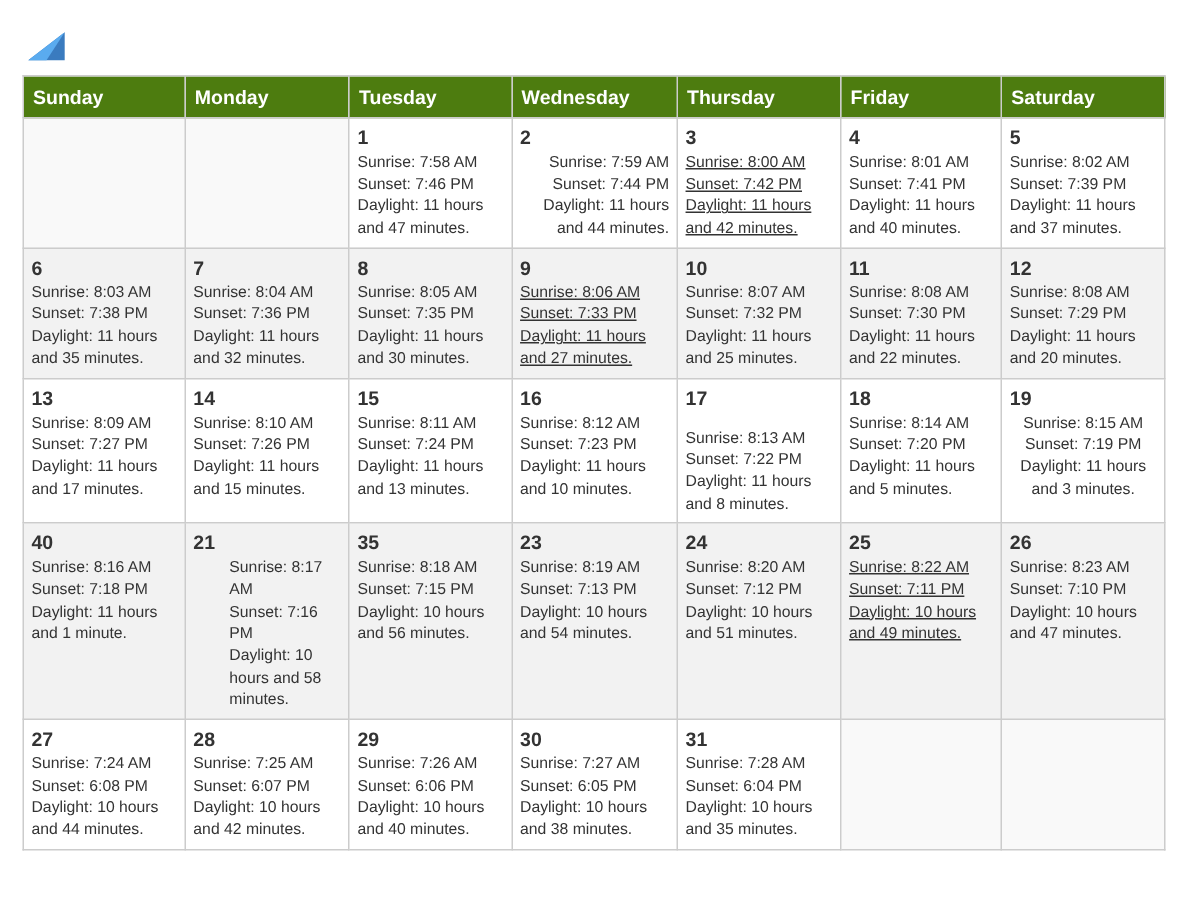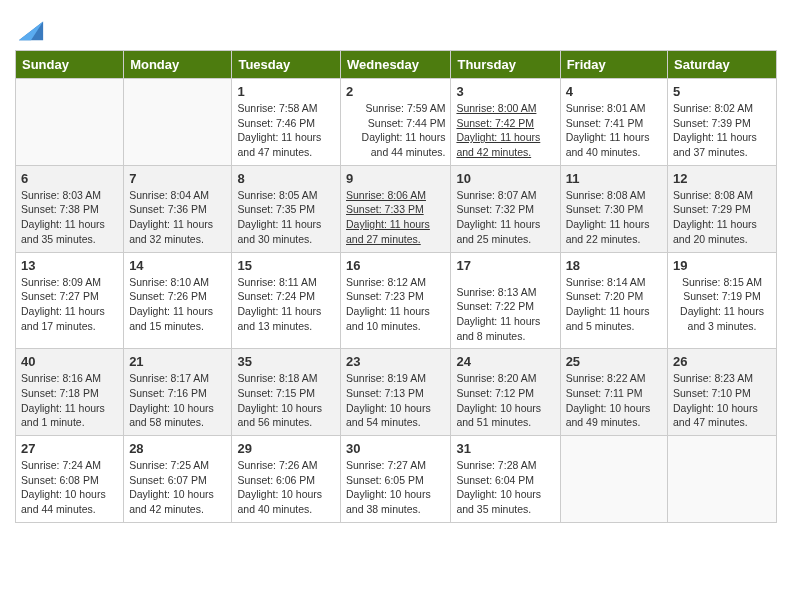--- a/index.html
+++ b/index.html
@@ -269,21 +269,21 @@
         </tr>
         <tr class="row-even">
           <td>
             <span class="day-number">40</span>
             <div class="day-info" style="white-space: pre-line;">Sunrise: 8:16 AM
 Sunset: 7:18 PM
 Daylight: 11 hours and 1 minute.</div>
           </td>
           <td>
             <span class="day-number">21</span>
-            <div class="day-info" style="white-space: pre-line;">Sunrise: 8:17 AM
+            <div class="day-info" style="white-space: pre-line; margin-left: 24px;">Sunrise: 8:17 AM
 Sunset: 7:16 PM
 Daylight: 10 hours and 58 minutes.</div>
           </td>
           <td>
             <span class="day-number">35</span>
             <div class="day-info" style="white-space: pre-line;">Sunrise: 8:18 AM
 Sunset: 7:15 PM
 Daylight: 10 hours and 56 minutes.</div>
           </td>
           <td>
@@ -293,21 +293,21 @@
 Daylight: 10 hours and 54 minutes.</div>
           </td>
           <td>
             <span class="day-number">24</span>
             <div class="day-info" style="white-space: pre-line;">Sunrise: 8:20 AM
 Sunset: 7:12 PM
 Daylight: 10 hours and 51 minutes.</div>
           </td>
           <td>
             <span class="day-number">25</span>
-            <div class="day-info" style="white-space: pre-line;">Sunrise: 8:22 AM
+            <div class="day-info" style="white-space: pre-line; text-decoration: underline;">Sunrise: 8:22 AM
 Sunset: 7:11 PM
 Daylight: 10 hours and 49 minutes.</div>
           </td>
           <td>
             <span class="day-number">26</span>
             <div class="day-info" style="white-space: pre-line;">Sunrise: 8:23 AM
 Sunset: 7:10 PM
 Daylight: 10 hours and 47 minutes.</div>
           </td>
         </tr>

